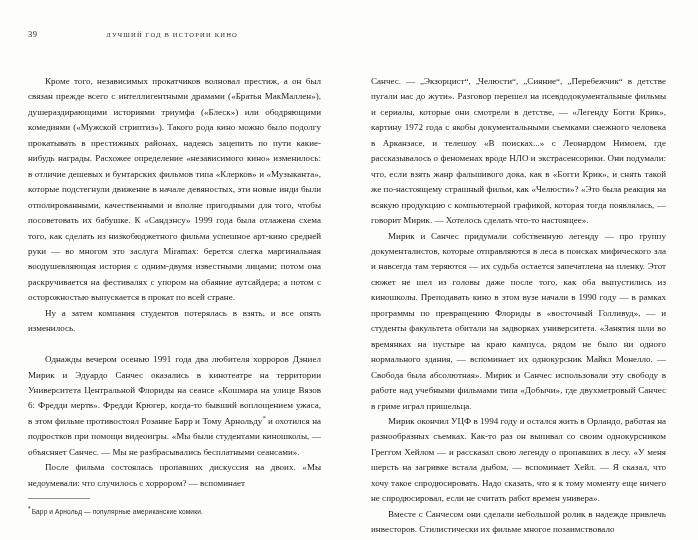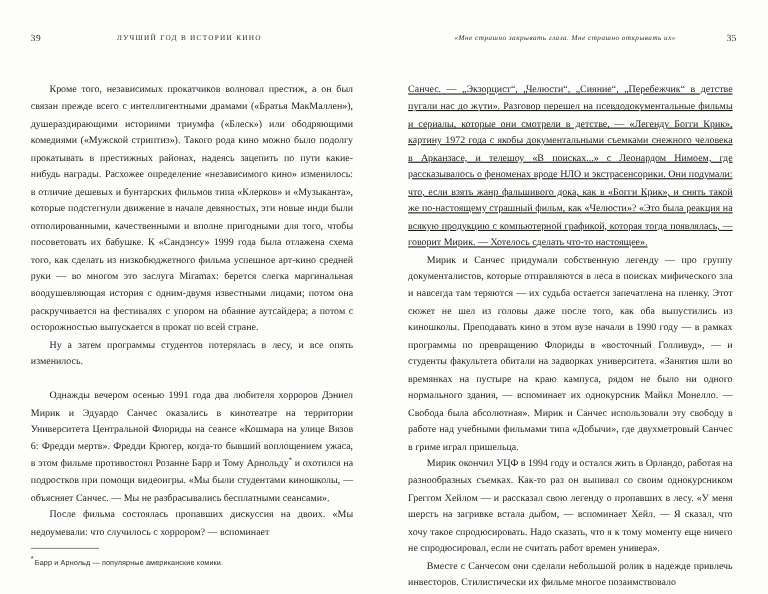--- a/index.html
+++ b/index.html
@@ -89,21 +89,21 @@
     width: 293px;
   }
   .page-right .textblock {
     left: 22px;
     width: 295px;
   }
   .textblock p {
     margin: 0;
     text-indent: 17px;
   }
-  .textblock p.noindent { text-indent: 0; text-decoration: underline; }
+  .textblock p.noindent { text-indent: 0; }
   .textblock p.gap-before { margin-top: 15.4px; }
 
   
   .footnote-zone {
     position: absolute;
     left: 28px;
     bottom: 24px;
     width: 293px;
   }
   .footnote-rule {
@@ -137,40 +137,36 @@
 
   <div class="page page-left">
 
     <div class="running-head">
       <span class="folio">39</span>
       <span class="head-title">ЛУЧШИЙ ГОД В ИСТОРИИ КИНО</span>
     </div>
 
     <div class="textblock">
       <p>Кроме того, независимых прокатчиков волновал престиж, а он был связан прежде всего с интеллигентными драмами («Братья МакМаллен»), душераздирающими историями триумфа («Блеск») или ободряющими комедиями («Мужской стриптиз»). Такого рода кино можно было подолгу прокатывать в престижных районах, надеясь зацепить по пути какие-нибудь награды. Расхожее определение «независимого кино» изменилось: в отличие дешевых и бунтарских фильмов типа «Клерков» и «Музыканта», которые подстегнули движение в начале девяностых, эти новые инди были отполированными, качественными и вполне пригодными для того, чтобы посоветовать их бабушке. К «Сандэнсу» 1999 года была отлажена схема того, как сделать из низкобюджетного фильма успешное арт-кино средней руки — во многом это заслуга Miramax: берется слегка маргинальная воодушевляющая история с одним-двумя известными лицами; потом она раскручивается на фестивалях с упором на обаяние аутсайдера; а потом с осторожностью выпускается в прокат по всей стране.</p>
-      <p>Ну а затем программы студентов потерялась в лесу, и все опять изменилось.</p>
+      <p>Ну а затем компания студентов потерялась в взять, и все опять изменилось.</p>
       <p class="gap-before"><span>Однажды вечером осенью 1991 года два любителя хорроров Дэниел Мирик и Эдуардо Санчес оказались в кинотеатре на территории Университета Центральной Флориды на сеансе «Кошмара на улице Вязов 6: Фредди мертв». Фредди Крюгер, когда-то бывший воплощением ужаса, в этом фильме противостоял Розанне Барр и Тому Арнольду</span><span class="fn-ref">*</span><span> и охотился на подростков при помощи видеоигры. «Мы были студентами киношколы, — объясняет Санчес. — Мы не разбрасывались бесплатными сеансами».</span></p>
       <p>После фильма состоялась пропавших дискуссия на двоих. «Мы недоумевали: что случилось с хоррором? — вспоминает</p>
     </div>
 
     <div class="footnote-zone">
       <div class="footnote-rule"></div>
       <div class="footnote">
         <span class="fn-mark">*</span><span>Барр и Арнольд — популярные американские комики.</span>
       </div>
     </div>
 
   </div>
 
   <div class="page page-right">
 
-    <div class="running-head">
-      <span class="head-title italic">«Мне страшно закрывать глаза. Мне страшно открывать их»</span>
-      <span class="folio">35</span>
-    </div>
 
     <div class="textblock">
       <p class="noindent">Санчес. — „Экзорцист“, „Челюсти“, „Сияние“, „Перебежчик“ в детстве пугали нас до жути». Разговор перешел на псевдодокументальные фильмы и сериалы, которые они смотрели в детстве, — «Легенду Богги Крик», картину 1972 года с якобы документальными съемками снежного человека в Арканзасе, и телешоу «В поисках...» с Леонардом Нимоем, где рассказывалось о феноменах вроде НЛО и экстрасенсорики. Они подумали: что, если взять жанр фальшивого дока, как в «Богги Крик», и снять такой же по-настоящему страшный фильм, как «Челюсти»? «Это была реакция на всякую продукцию с компьютерной графикой, которая тогда появлялась, — говорит Мирик. — Хотелось сделать что-то настоящее».</p>
       <p>Мирик и Санчес придумали собственную легенду — про группу документалистов, которые отправляются в леса в поисках мифического зла и навсегда там теряются — их судьба остается запечатлена на пленку. Этот сюжет не шел из головы даже после того, как оба выпустились из киношколы. Преподавать кино в этом вузе начали в 1990 году — в рамках программы по превращению Флориды в «восточный Голливуд», — и студенты факультета обитали на задворках университета. «Занятия шли во времянках на пустыре на краю кампуса, рядом не было ни одного нормального здания, — вспоминает их однокурсник Майкл Монелло. — Свобода была абсолютная». Мирик и Санчес использовали эту свободу в работе над учебными фильмами типа «Добычи», где двухметровый Санчес в гриме играл пришельца.</p>
       <p>Мирик окончил УЦФ в 1994 году и остался жить в Орландо, работая на разнообразных съемках. Как-то раз он выпивал со своим однокурсником Греггом Хейлом — и рассказал свою легенду о пропавших в лесу. «У меня шерсть на загривке встала дыбом, — вспоминает Хейл. — Я сказал, что хочу такое спродюсировать. Надо сказать, что я к тому моменту еще ничего не спродюсировал, если не считать работ времен универа».</p>
       <p>Вместе с Санчесом они сделали небольшой ролик в надежде привлечь инвесторов. Стилистически их фильме многое позаимствовало</p>
     </div>
 
   </div>
 

